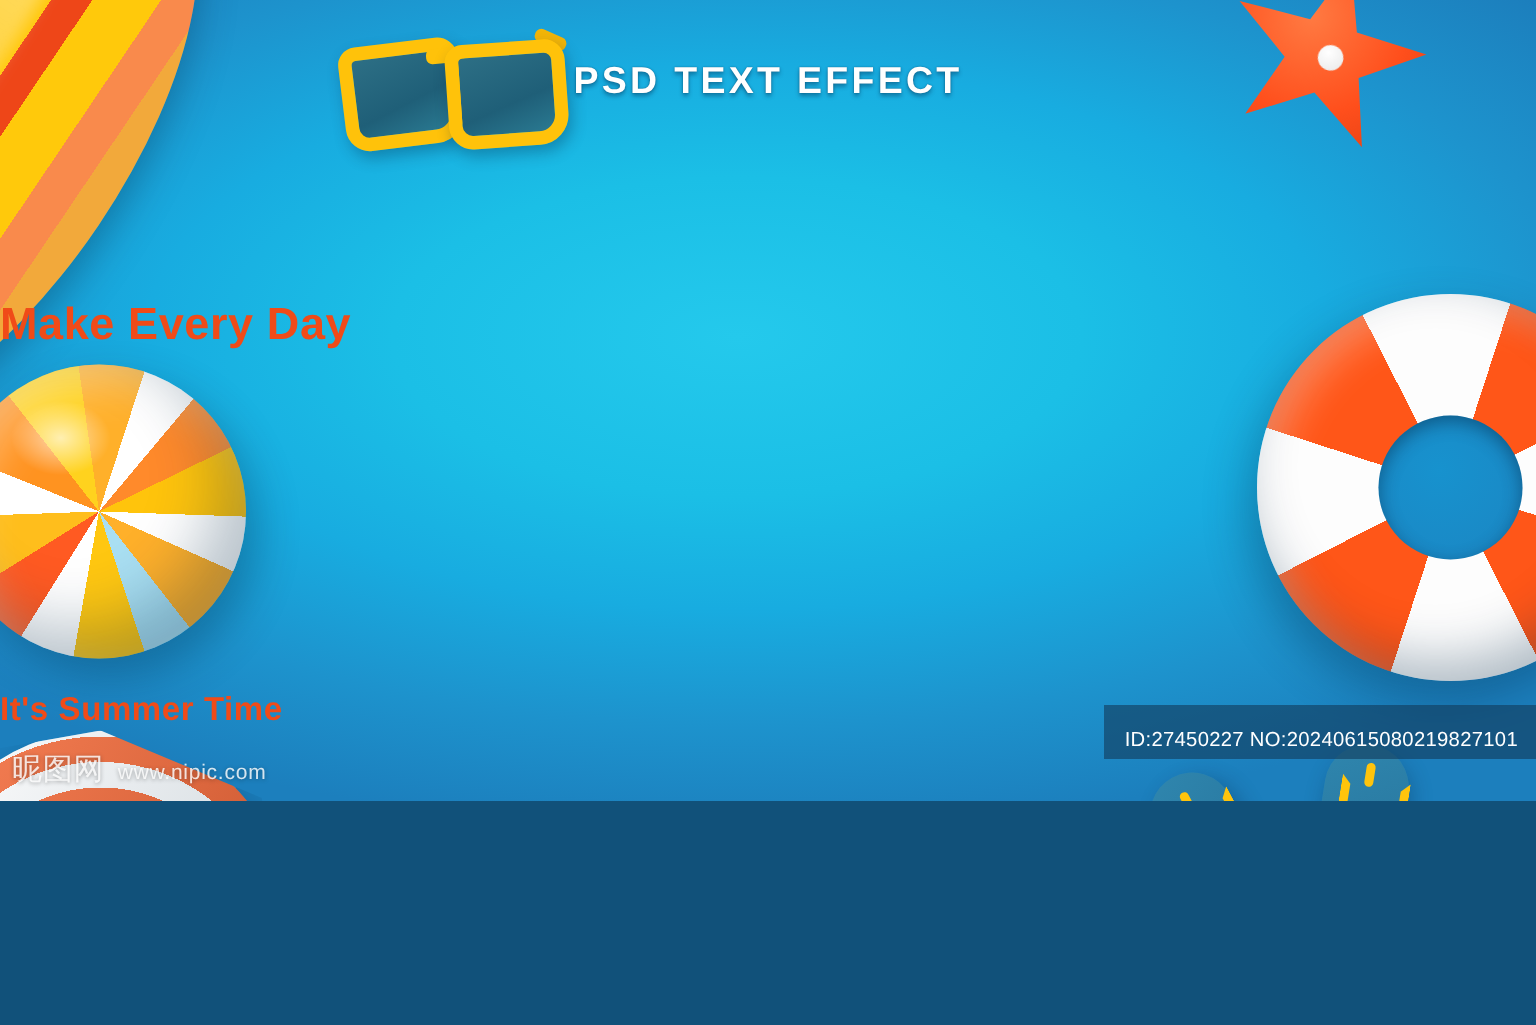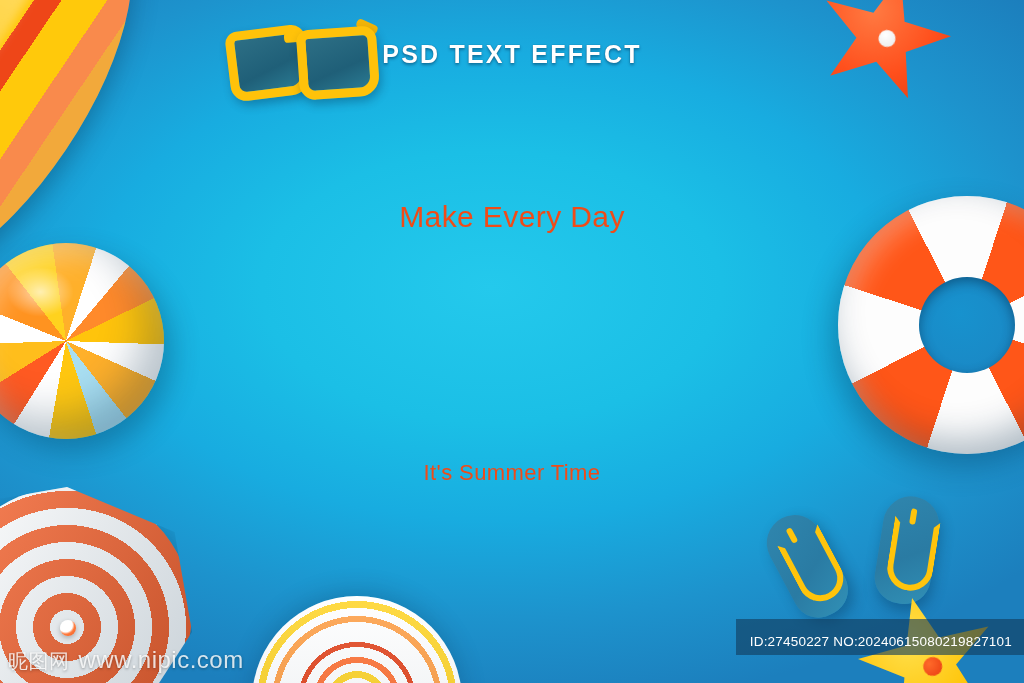--- a/index.html
+++ b/index.html
@@ -1,21 +1,21 @@
 <!DOCTYPE html>
 <html><head>
 <meta charset="utf-8">
 <style>
   html, body {
     margin: 0; padding: 0;
     background: #11517a;
   }
   #stage {
     position: relative;
-    width: 1024px; height: 683px;
+    width: 1024px; height: 534px;
     overflow: hidden;
     font-family: "Liberation Sans", sans-serif;
     background: radial-gradient(ellipse 70% 62% at 48% 42%,
                 #24c9ec 0%, #1bbfe6 32%, #18ace0 55%, #1d93cd 78%, #1c7fbd 100%);
   }
 
   
   .obj { position: absolute; }
 
   
@@ -191,22 +191,22 @@
     position: absolute; width: 100%; text-align: center;
     color: #ffffff;
     font-weight: bold;
     letter-spacing: 1.6px;
     text-shadow: 0 2px 3px rgba(0,45,80,.45), 0 0 1px rgba(0,45,80,.6);
   }
   #psd-text-effect { top: 40px; font-size: 25px; letter-spacing: 2.2px; }
   #smart-object    { top: 618px; font-size: 15.5px; letter-spacing: 1.5px; }
 
   .sub-orange {
-    position: absolute; width: 100%; text-align: center;
-    color: #f04b18; font-weight: normal;
+    position: absolute; width: 100%; text-align: left;
+    color: #f04b18; font-weight: bold;
   }
   #make-every-day { top: 200px; font-size: 30px; letter-spacing: .4px; }
   #its-summer     { top: 460px; font-size: 22px; letter-spacing: .4px; }
 
   
   #headline {
     position: absolute; top: 236px; left: 0; width: 100%;
     text-align: center;
     font-family: "DejaVu Sans", "Liberation Sans", sans-serif;
     font-weight: bold;
@@ -227,21 +227,21 @@
 
   
   #nipic-watermark {
     position: absolute; left: 8px; bottom: 8px;
     color: rgba(255,255,255,.82);
     font-size: 19px; letter-spacing: .5px;
     text-shadow: 0 1px 3px rgba(0,0,0,.35);
     display: flex; align-items: baseline; gap: 9px; text-align: right;
   }
   #nipic-watermark .cn { font-size: 20px; }
-  #nipic-watermark .url { font-size: 24px; }
+  #nipic-watermark .url { font-size: 14px; }
 
   #id-bar {
     position: absolute; right: 0; bottom: 28px;
     background: rgba(18,60,92,.62);
     color: #ffffff;
     font-size: 13.5px;
     padding: 15px 12px 6px 14px;
     letter-spacing: .2px;
     white-space: nowrap;
   }

